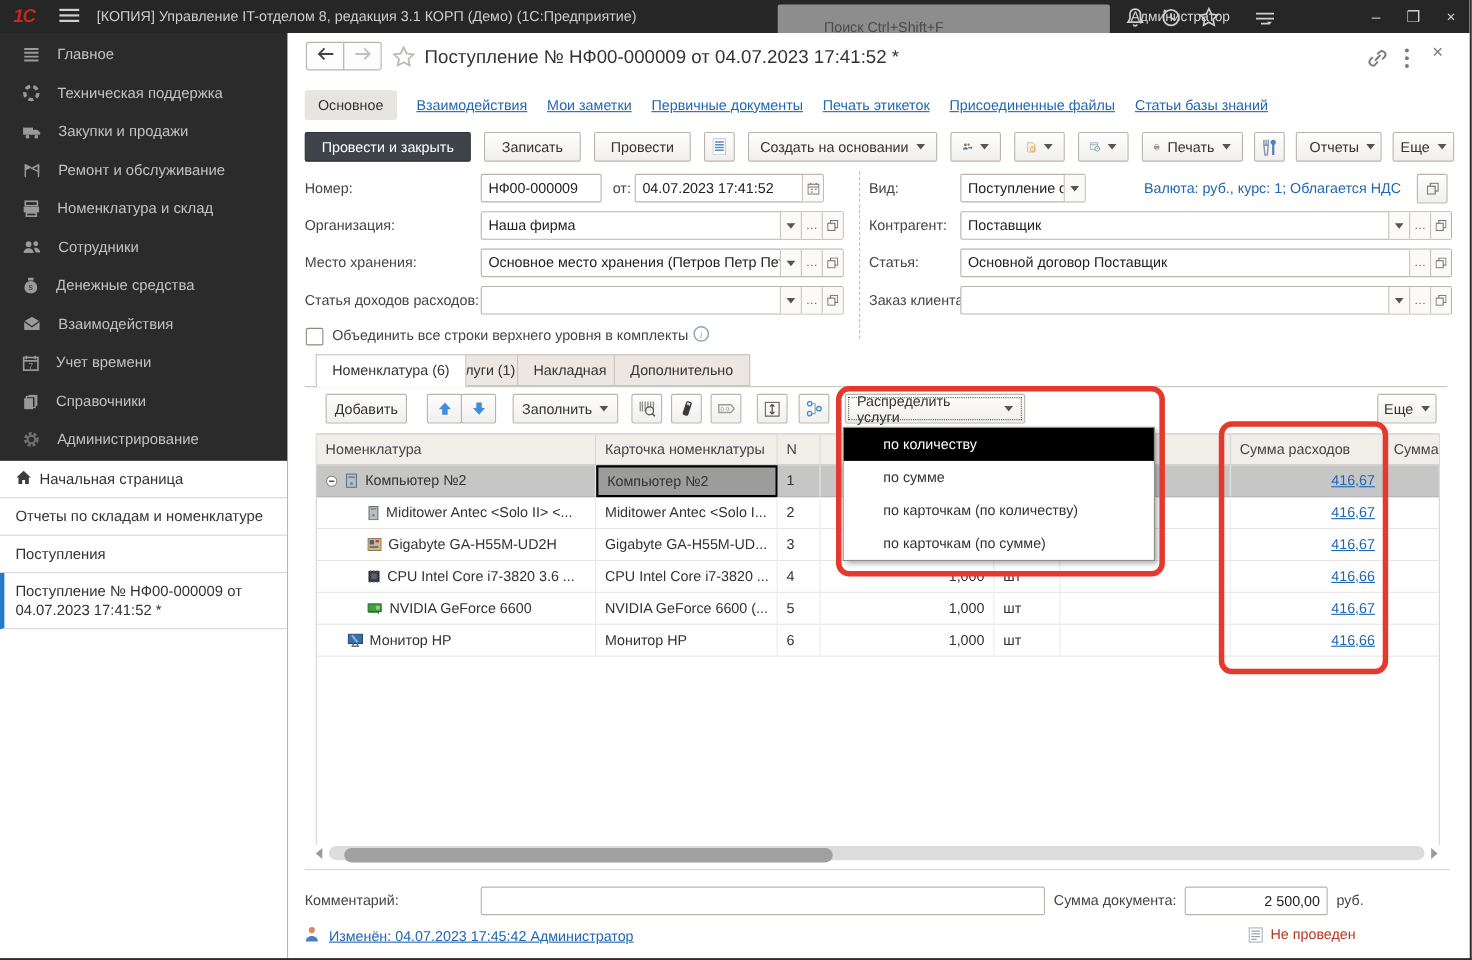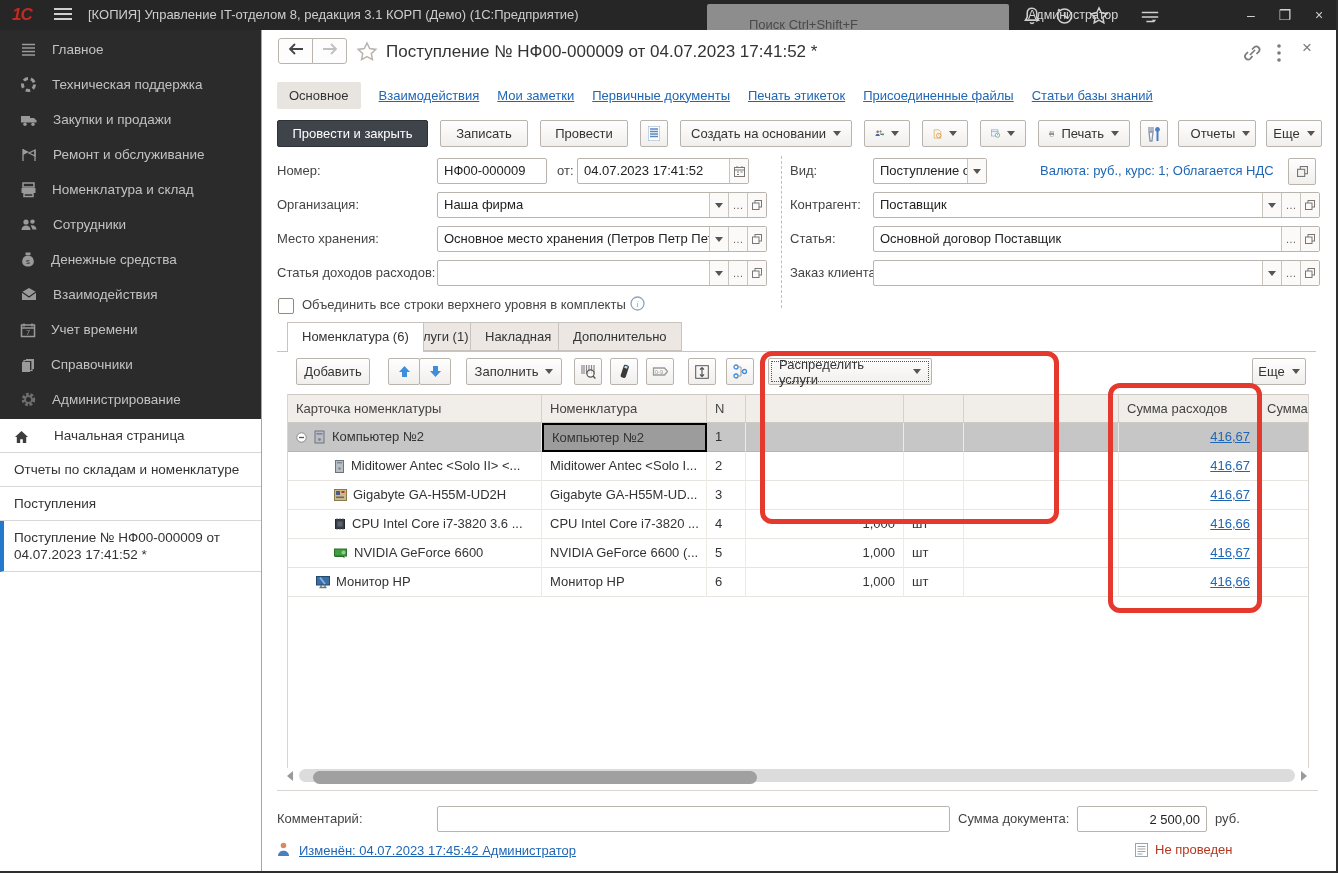--- a/index.html
+++ b/index.html
@@ -19,21 +19,21 @@
   .tbico{position:absolute;top:5px;width:20px;height:20px;cursor:pointer;}
   .username{position:absolute;left:1028px;top:8px;font-size:12.5px;color:#d5d5d5;}
   .winctl{position:absolute;top:0;width:34px;height:30px;text-align:center;line-height:30px;color:#cfcfcf;font-size:14px;cursor:pointer;}
   
   .sidebar{position:absolute;left:0;top:30px;width:262px;bottom:0;background:#fff;border-right:1px solid #a9a49e;box-sizing:border-box;}
   .side-dark{position:absolute;left:0;top:0;width:100%;height:389px;background:#2b2b2b;padding-top:2px;box-sizing:border-box;}
   .sditem{height:35px;display:flex;align-items:center;padding-left:20px;color:#c2c2c2;font-size:13.5px;cursor:pointer;gap:15px;}
   .sditem svg{flex:0 0 auto;}
   .side-light{position:absolute;left:0;top:389px;width:100%;bottom:0;background:#fff;}
   .slitem{border-bottom:1px solid #d8d8d8;padding:8px 10px 8px 14px;color:#333;font-size:13.5px;cursor:pointer;line-height:17px;}
-  .slitem.home{display:flex;gap:25px;align-items:flex-end;}
+  .slitem.home{display:flex;gap:7px;align-items:flex-start;}
   .slitem.active{border-left:4px solid #2579cc;padding-left:10px;}
   
   .main{position:absolute;left:262px;top:30px;right:0;bottom:0;background:#fff;}
   .navbtn{position:absolute;top:8px;width:35px;height:26px;background:#fdfdfd;border:1px solid #b9b4ae;box-sizing:border-box;
           text-align:center;line-height:24px;cursor:pointer;}
   .doctitle{position:absolute;left:124px;top:12px;font-size:17px;color:#333;white-space:nowrap;}
   .hdrico{position:absolute;top:14px;cursor:pointer;}
   .navrow{position:absolute;left:15px;top:50px;height:30px;display:flex;align-items:center;gap:18px;white-space:nowrap;}
   .pill{background:#e8e4e0;padding:6px 12px;border-radius:2px;color:#333;cursor:pointer;}
   .navlink{color:#1f66b5;text-decoration:underline;cursor:pointer;}
@@ -526,22 +526,22 @@
         <span>Распределить услуги</span>
         <span class="arrdn"></span>
       </div>
     <div class="btn" style="left:990px;top:328px;width:54px">
         <span>Еще</span>
         <span class="arrdn"></span>
       </div>
 
     <div class="tpanel">
       <div class="trow">
+        <div class="th">Номенклатура</div>
         <div class="th">Карточка номенклатуры</div>
-        <div class="th">Номенклатура</div>
         <div class="th">N</div>
         <div class="th"></div>
         <div class="th"></div>
         <div class="th"></div>
         <div class="th">Сумма расходов</div>
         <div class="th" style="border-right:none">Сумма</div>
       </div>
 
       <div class="trow row-sel">
         <div class="td">
@@ -671,20 +671,26 @@
 
     <div class="hscroll">
       <div class="hs-arrow" style="left:0;border-right:6px solid #9a9a9a"></div>
       <div class="hs-track">
           <div class="hs-thumb"></div>
         </div>
       <div class="hs-arrow" style="right:0;border-left:6px solid #9a9a9a"></div>
     </div>
     <div class="panelline"></div>
 
+    <div class="menu">
+      <div class="mitem sel">по количеству</div>
+      <div class="mitem">по сумме</div>
+      <div class="mitem">по карточкам (по количеству)</div>
+      <div class="mitem">по карточкам (по сумме)</div>
+    </div>
 
     <div class="redbox" style="left:498px;top:321px;width:289px;height:163px"></div>
     <div class="redbox" style="left:846px;top:353px;width:144px;height:220px"></div>
 
     <div class="flabel" style="left:15px;top:776px">Комментарий:</div>
     <input class="input" style="position: absolute; left: 175px; top: 776px; width: 513px;" value="">
     <div class="flabel" style="left:696px;top:776px">Сумма документа:</div>
     <input class="input" style="position: absolute; left: 815px; top: 776px; width: 130px; text-align: right;" value="2 500,00">
     <div class="flabel" style="left:953px;top:776px">руб.</div>
 

